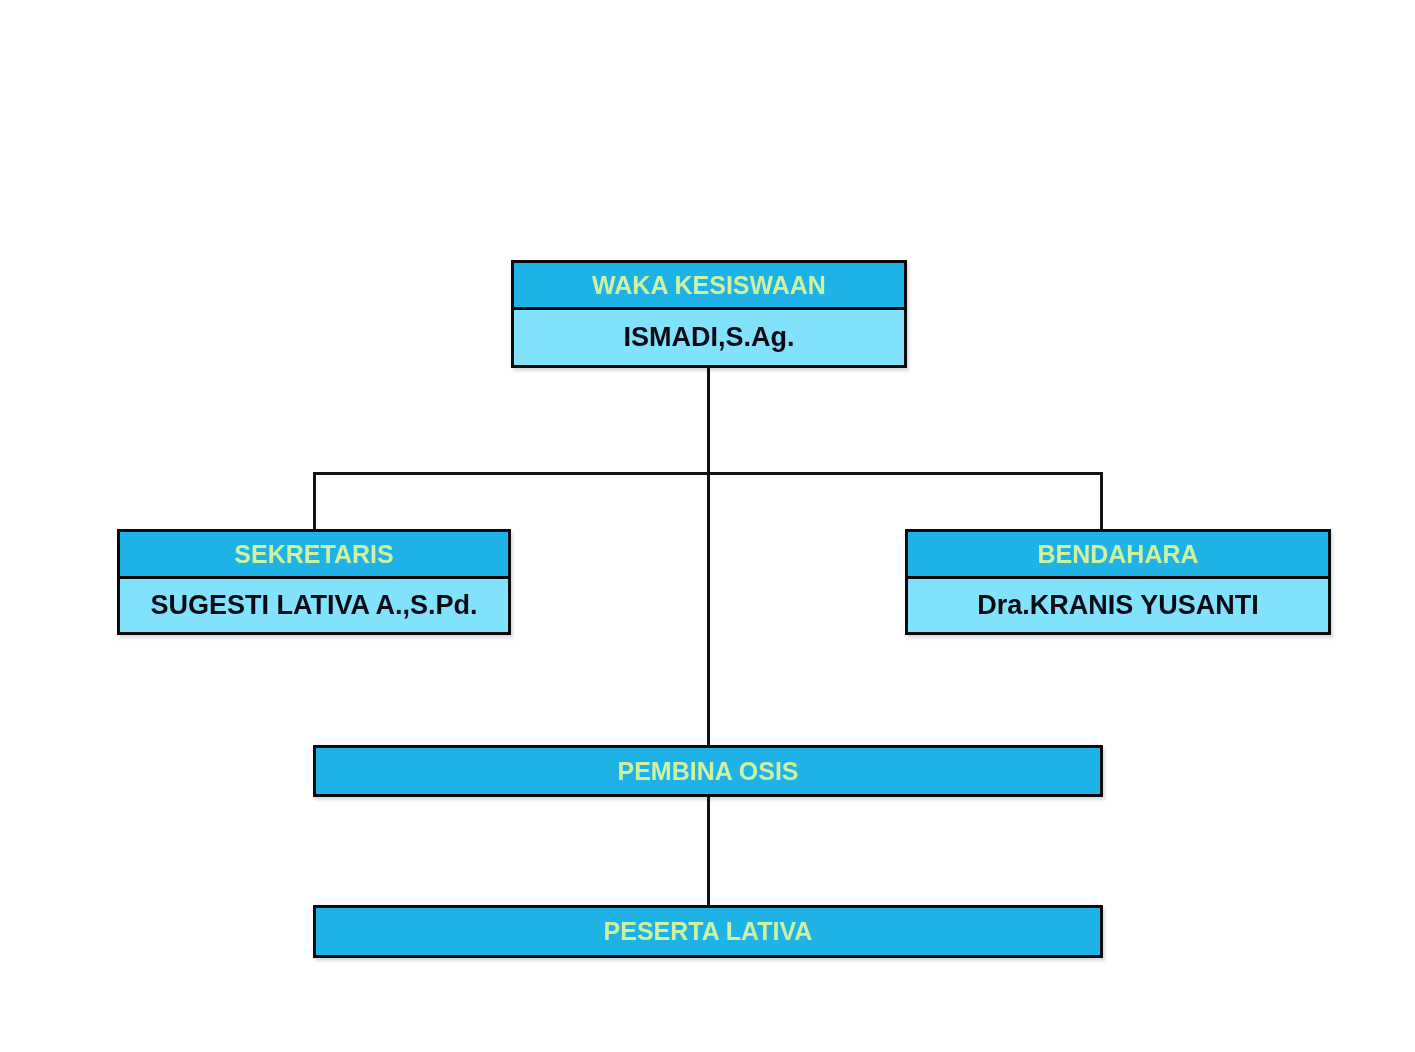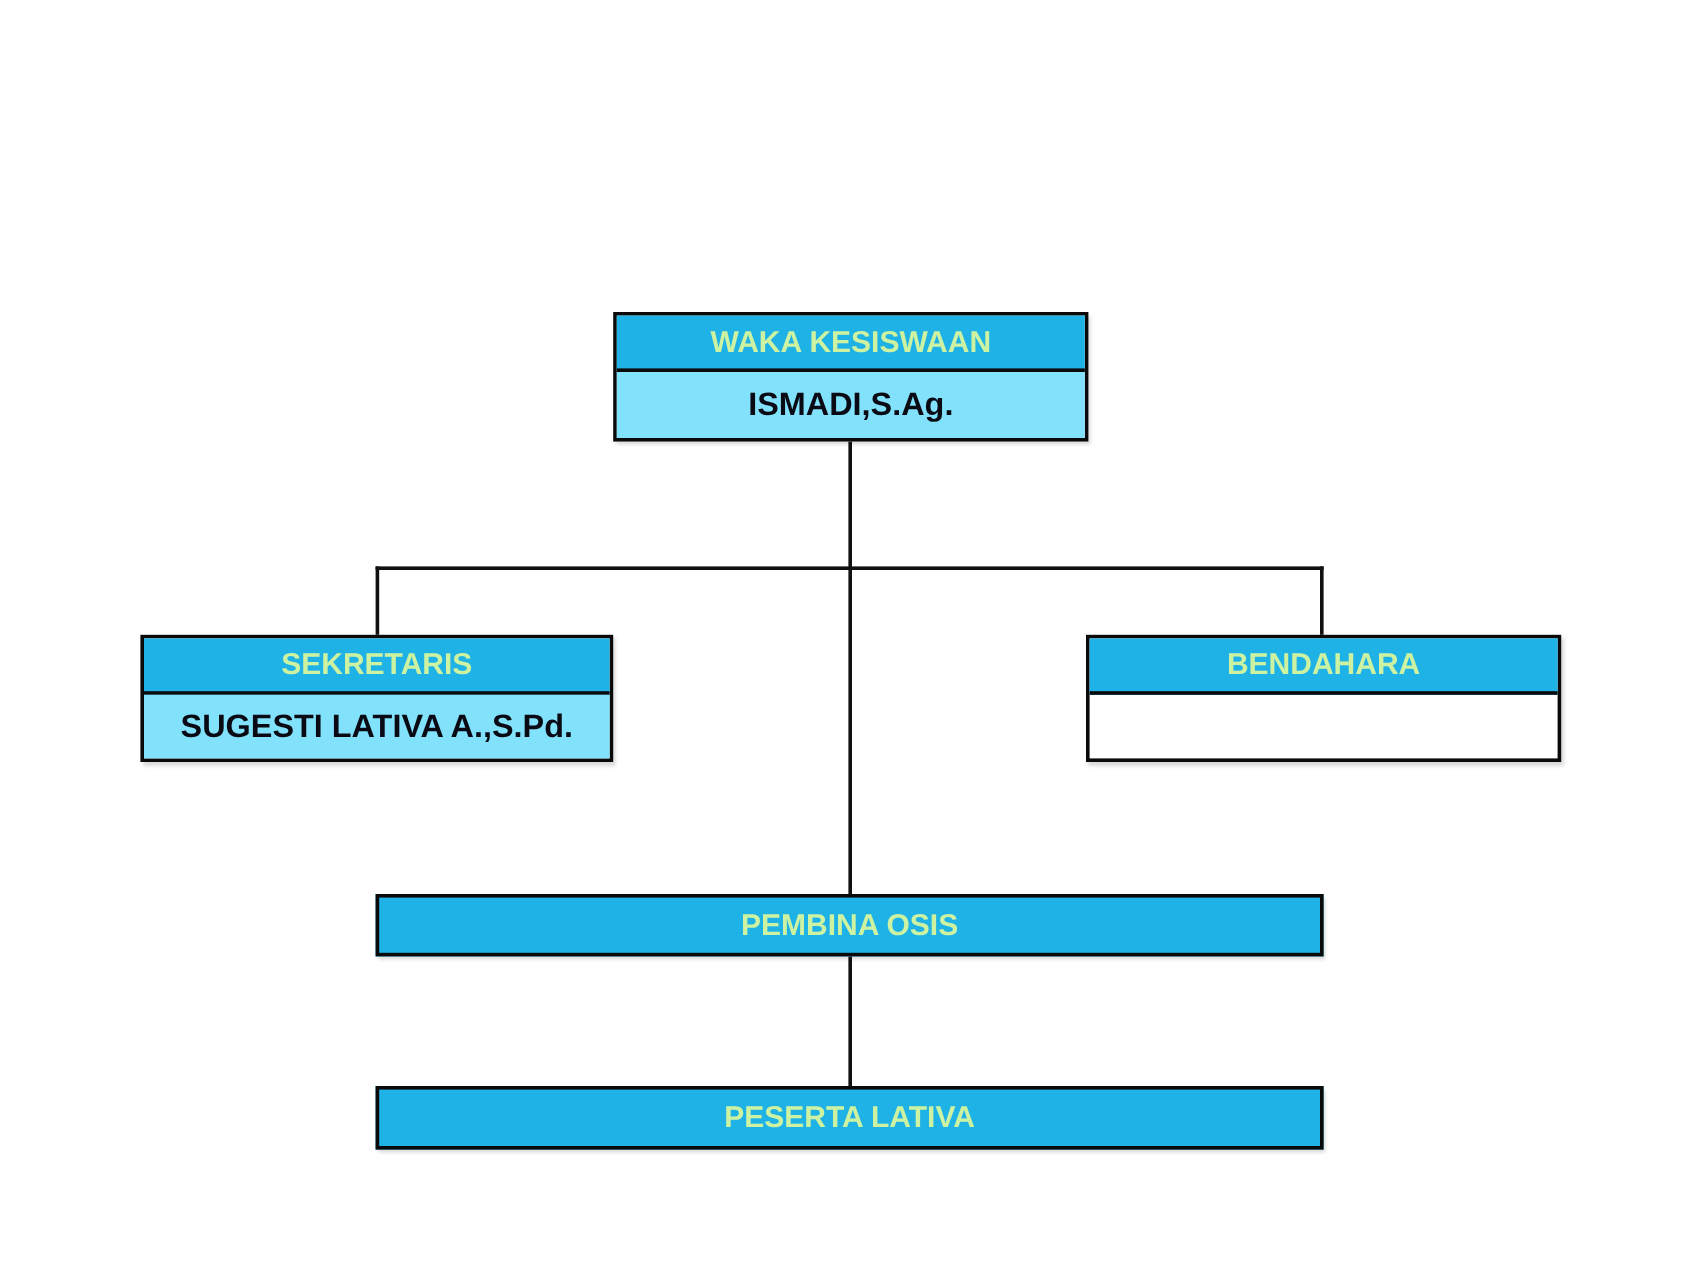--- a/index.html
+++ b/index.html
@@ -64,21 +64,21 @@
     display: flex;
     align-items: center;
     justify-content: center;
     font-size: 27px;
     font-weight: bold;
     white-space: nowrap;
   }
 
   .node-waka      { left: 511px; top: 260px; width: 396px; height: 108px; }
   .node-sekretaris{ left: 117px; top: 529px; width: 394px; height: 106px; }
-  .node-bendahara { left: 905px; top: 529px; width: 396px; height: 106px; }
+  .node-bendahara { left: 905px; top: 529px; width: 426px; height: 106px; }
 
   
   .bar {
     position: absolute;
     background: var(--header-bg, #1EB2E6);
     border: 3px solid var(--border, #0A0A0A);
     box-shadow: 2px 3px 3px rgba(0,0,0,0.15);
     display: flex;
     align-items: center;
     justify-content: center;
@@ -118,20 +118,21 @@
     <div class="node-body">ISMADI,S.Ag.</div>
   </div>
 
   <div class="node node-sekretaris">
     <div class="node-header">SEKRETARIS</div>
     <div class="node-body">SUGESTI LATIVA A.,S.Pd.</div>
   </div>
 
   <div class="node node-bendahara">
     <div class="node-header">BENDAHARA</div>
+    <div class="node-body">Dra.KRANIS YUSANTI</div>
   </div>
 
   <div class="bar bar-pembina">
     <span>PEMBINA OSIS</span>
   </div>
 
   <div class="bar bar-peserta">
     <span>PESERTA LATIVA</span>
   </div>
 

